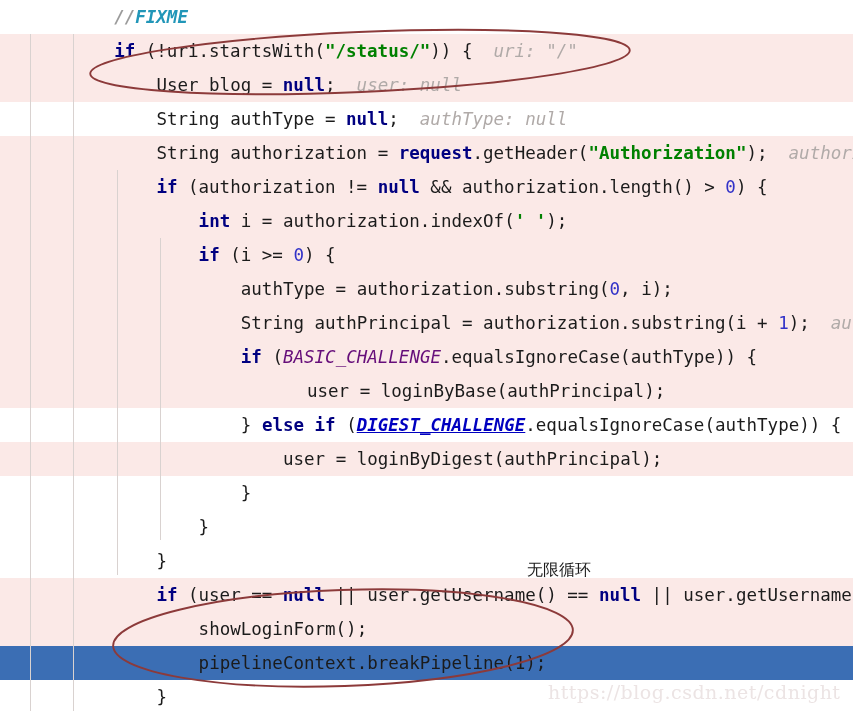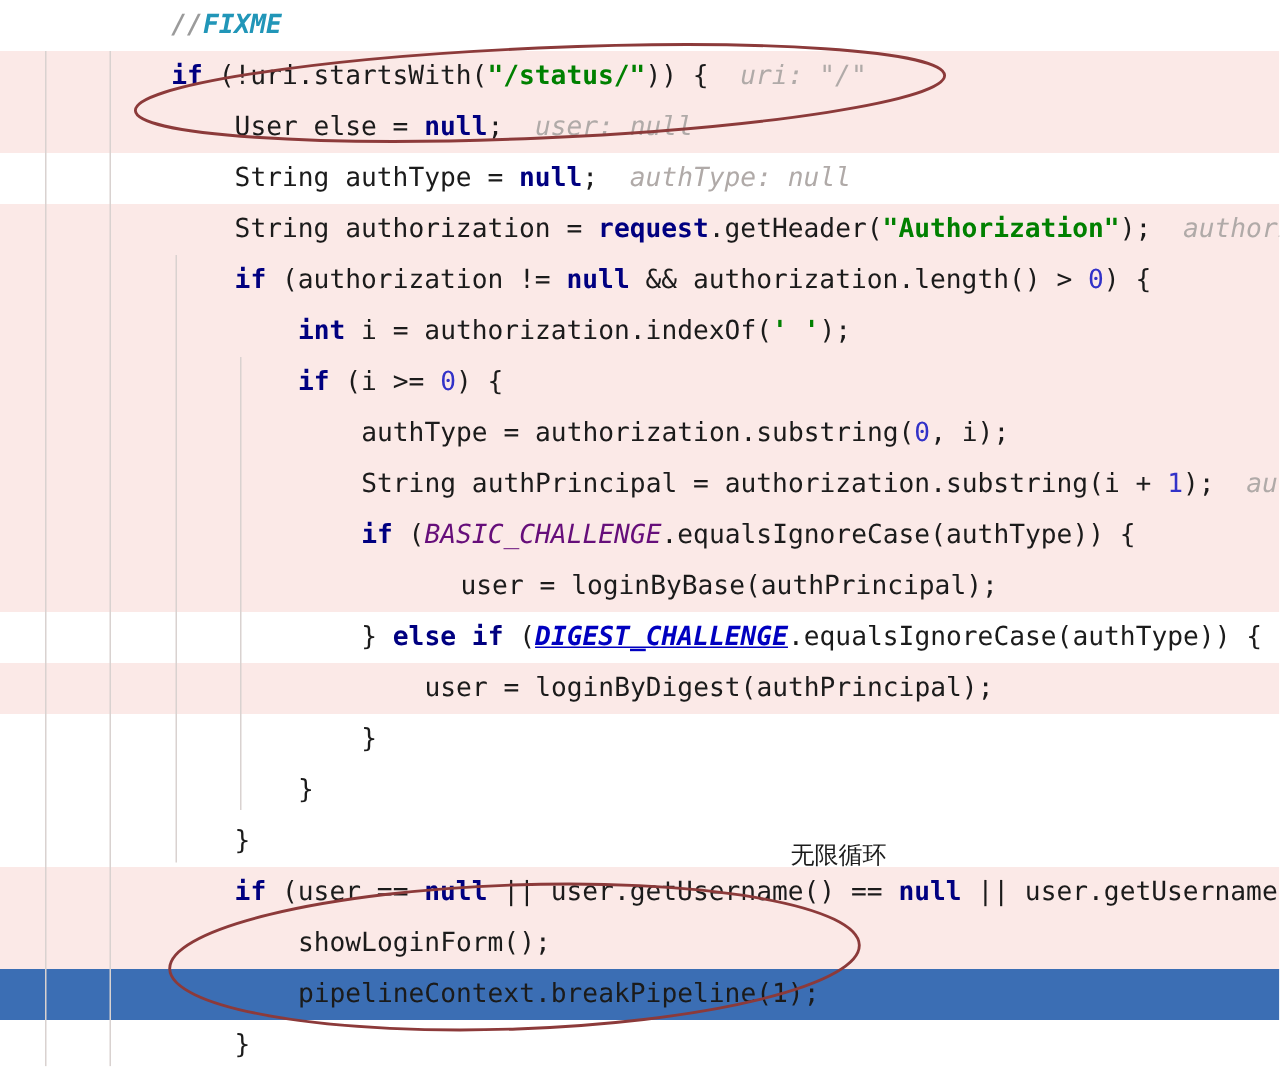--- a/index.html
+++ b/index.html
@@ -111,21 +111,21 @@
   <div id="guides">
       <div class="guide" style="left: 30px; top: 34px; height: 677px;"></div>
       <div class="guide" style="left: 73px; top: 34px; height: 677px;"></div>
       <div class="guide" style="left: 117px; top: 170px; height: 405px;"></div>
       <div class="guide" style="left: 160px; top: 238px; height: 302px;"></div>
     </div>
 
   <div id="lines">
       <div class="line" style="top: 0px; left: 114.2px;"><span class="cmt">//</span><span class="cmt-b">FIXME</span></div>
       <div class="line" style="top: 34px; left: 114.2px;"><span class="kw">if</span><span class="plain"> (!uri.startsWith(</span><span class="str">"/status/"</span><span class="plain">)) {</span><span class="hint">  uri: "/"</span></div>
-      <div class="line" style="top: 68px; left: 156.4px;"><span class="plain">User else = </span><span class="kw">null</span><span class="plain">;</span><span class="hint">  user: null</span></div>
+      <div class="line" style="top: 68px; left: 156.4px;"><span class="plain">User blog = </span><span class="kw">null</span><span class="plain">;</span><span class="hint">  user: null</span></div>
       <div class="line" style="top: 102px; left: 156.4px;"><span class="plain">String authType = </span><span class="kw">null</span><span class="plain">;</span><span class="hint">  authType: null</span></div>
       <div class="line" style="top: 136px; left: 156.4px;"><span class="plain">String authorization = </span><span class="kw">request</span><span class="plain">.getHeader(</span><span class="str">"Authorization"</span><span class="plain">);</span><span class="hint">  authori</span></div>
       <div class="line" style="top: 170px; left: 156.4px;"><span class="kw">if</span><span class="plain"> (authorization != </span><span class="kw">null</span><span class="plain"> &amp;&amp; authorization.length() &gt; </span><span class="num">0</span><span class="plain">) {</span></div>
       <div class="line" style="top: 204px; left: 198.6px;"><span class="kw">int</span><span class="plain"> i = authorization.indexOf(</span><span class="str">' '</span><span class="plain">);</span></div>
       <div class="line" style="top: 238px; left: 198.6px;"><span class="kw">if</span><span class="plain"> (i &gt;= </span><span class="num">0</span><span class="plain">) {</span></div>
       <div class="line" style="top: 272px; left: 240.8px;"><span class="plain">authType = authorization.substring(</span><span class="num">0</span><span class="plain">, i);</span></div>
       <div class="line" style="top: 306px; left: 240.8px;"><span class="plain">String authPrincipal = authorization.substring(i + </span><span class="num">1</span><span class="plain">);</span><span class="hint">  aut</span></div>
       <div class="line" style="top: 340px; left: 240.8px;"><span class="kw">if</span><span class="plain"> (</span><span class="fld">BASIC_CHALLENGE</span><span class="plain">.equalsIgnoreCase(authType)) {</span></div>
       <div class="line" style="top: 374px; left: 283px; margin-left: 24px;"><span class="plain">user = loginByBase(authPrincipal);</span></div>
       <div class="line" style="top: 408px; left: 240.8px; text-align: right;"><span class="plain">} </span><span class="kw">else if</span><span class="plain"> (</span><span class="fld-u">DIGEST_CHALLENGE</span><span class="plain">.equalsIgnoreCase(authType)) {</span></div>
@@ -134,20 +134,21 @@
       <div class="line" style="top: 510px; left: 198.6px;"><span class="plain">}</span></div>
       <div class="line" style="top: 544px; left: 156.4px;"><span class="plain">}</span></div>
       <div class="line" style="top: 578px; left: 156.4px;"><span class="kw">if</span><span class="plain"> (user == </span><span class="kw">null</span><span class="plain"> || user.getUsername() == </span><span class="kw">null</span><span class="plain"> || user.getUsername(</span></div>
       <div class="line" style="top: 612px; left: 198.6px;"><span class="plain">showLoginForm();</span></div>
       <div class="line selfg" style="top: 646px; left: 198.6px;"><span class="plain">pipelineContext.breakPipeline(</span><span class="plain">1</span><span class="plain">);</span></div>
       <div class="line" style="top: 680px; left: 156.4px;"><span class="plain">}</span></div>
     </div>
 
   <div class="cn-note" style="left: 479px; top: 560px; margin-left: 48px;">无限循环</div>
 
+  <div class="watermark" style="left: 548px; top: 681px;">https://blog.csdn.net/cdnight</div>
 
   <svg class="annot-layer" id="annot-svg" viewBox="0 0 853 711" xmlns="http://www.w3.org/2000/svg">
       <g>
         <ellipse cx="360" cy="62" rx="270" ry="30" fill="none" stroke="#8c3a3a" stroke-width="1.9" transform="rotate(-2.5 360 62)"></ellipse>
       </g>
       <g>
         <ellipse cx="343" cy="638" rx="230" ry="48" fill="none" stroke="#8c3a3a" stroke-width="1.9" transform="rotate(-2 343 638)"></ellipse>
       </g>
     </svg>
 

